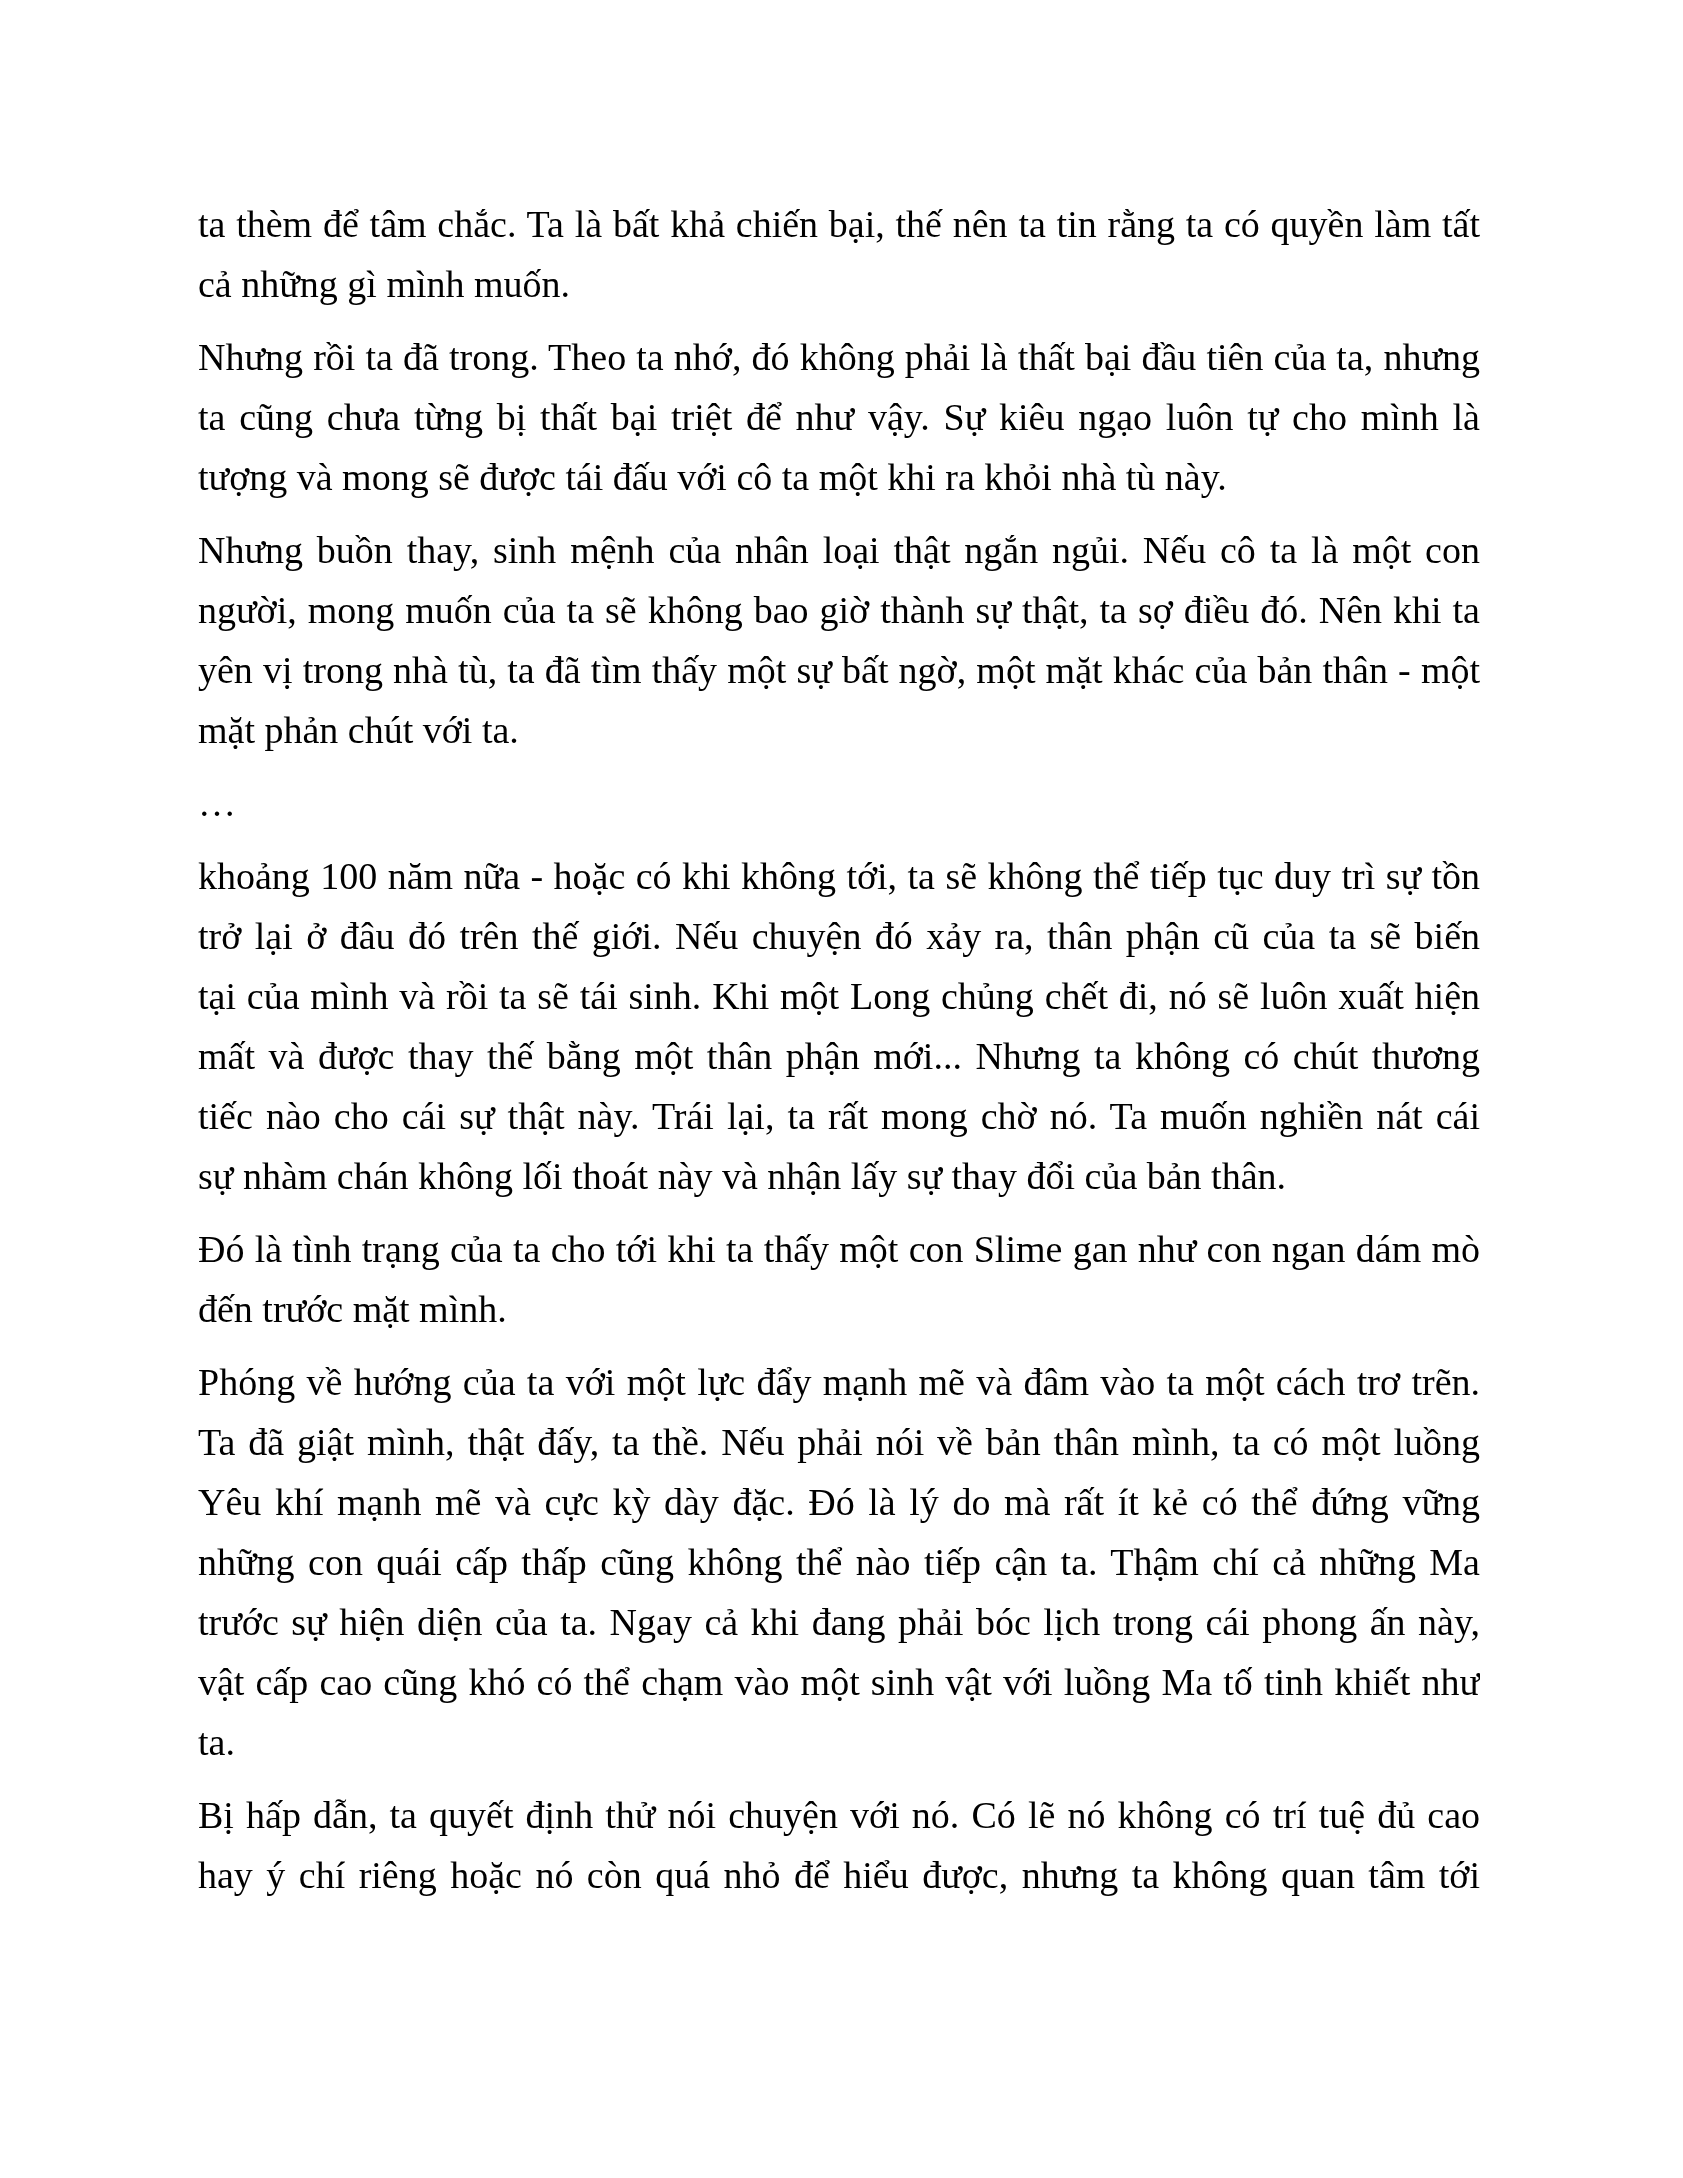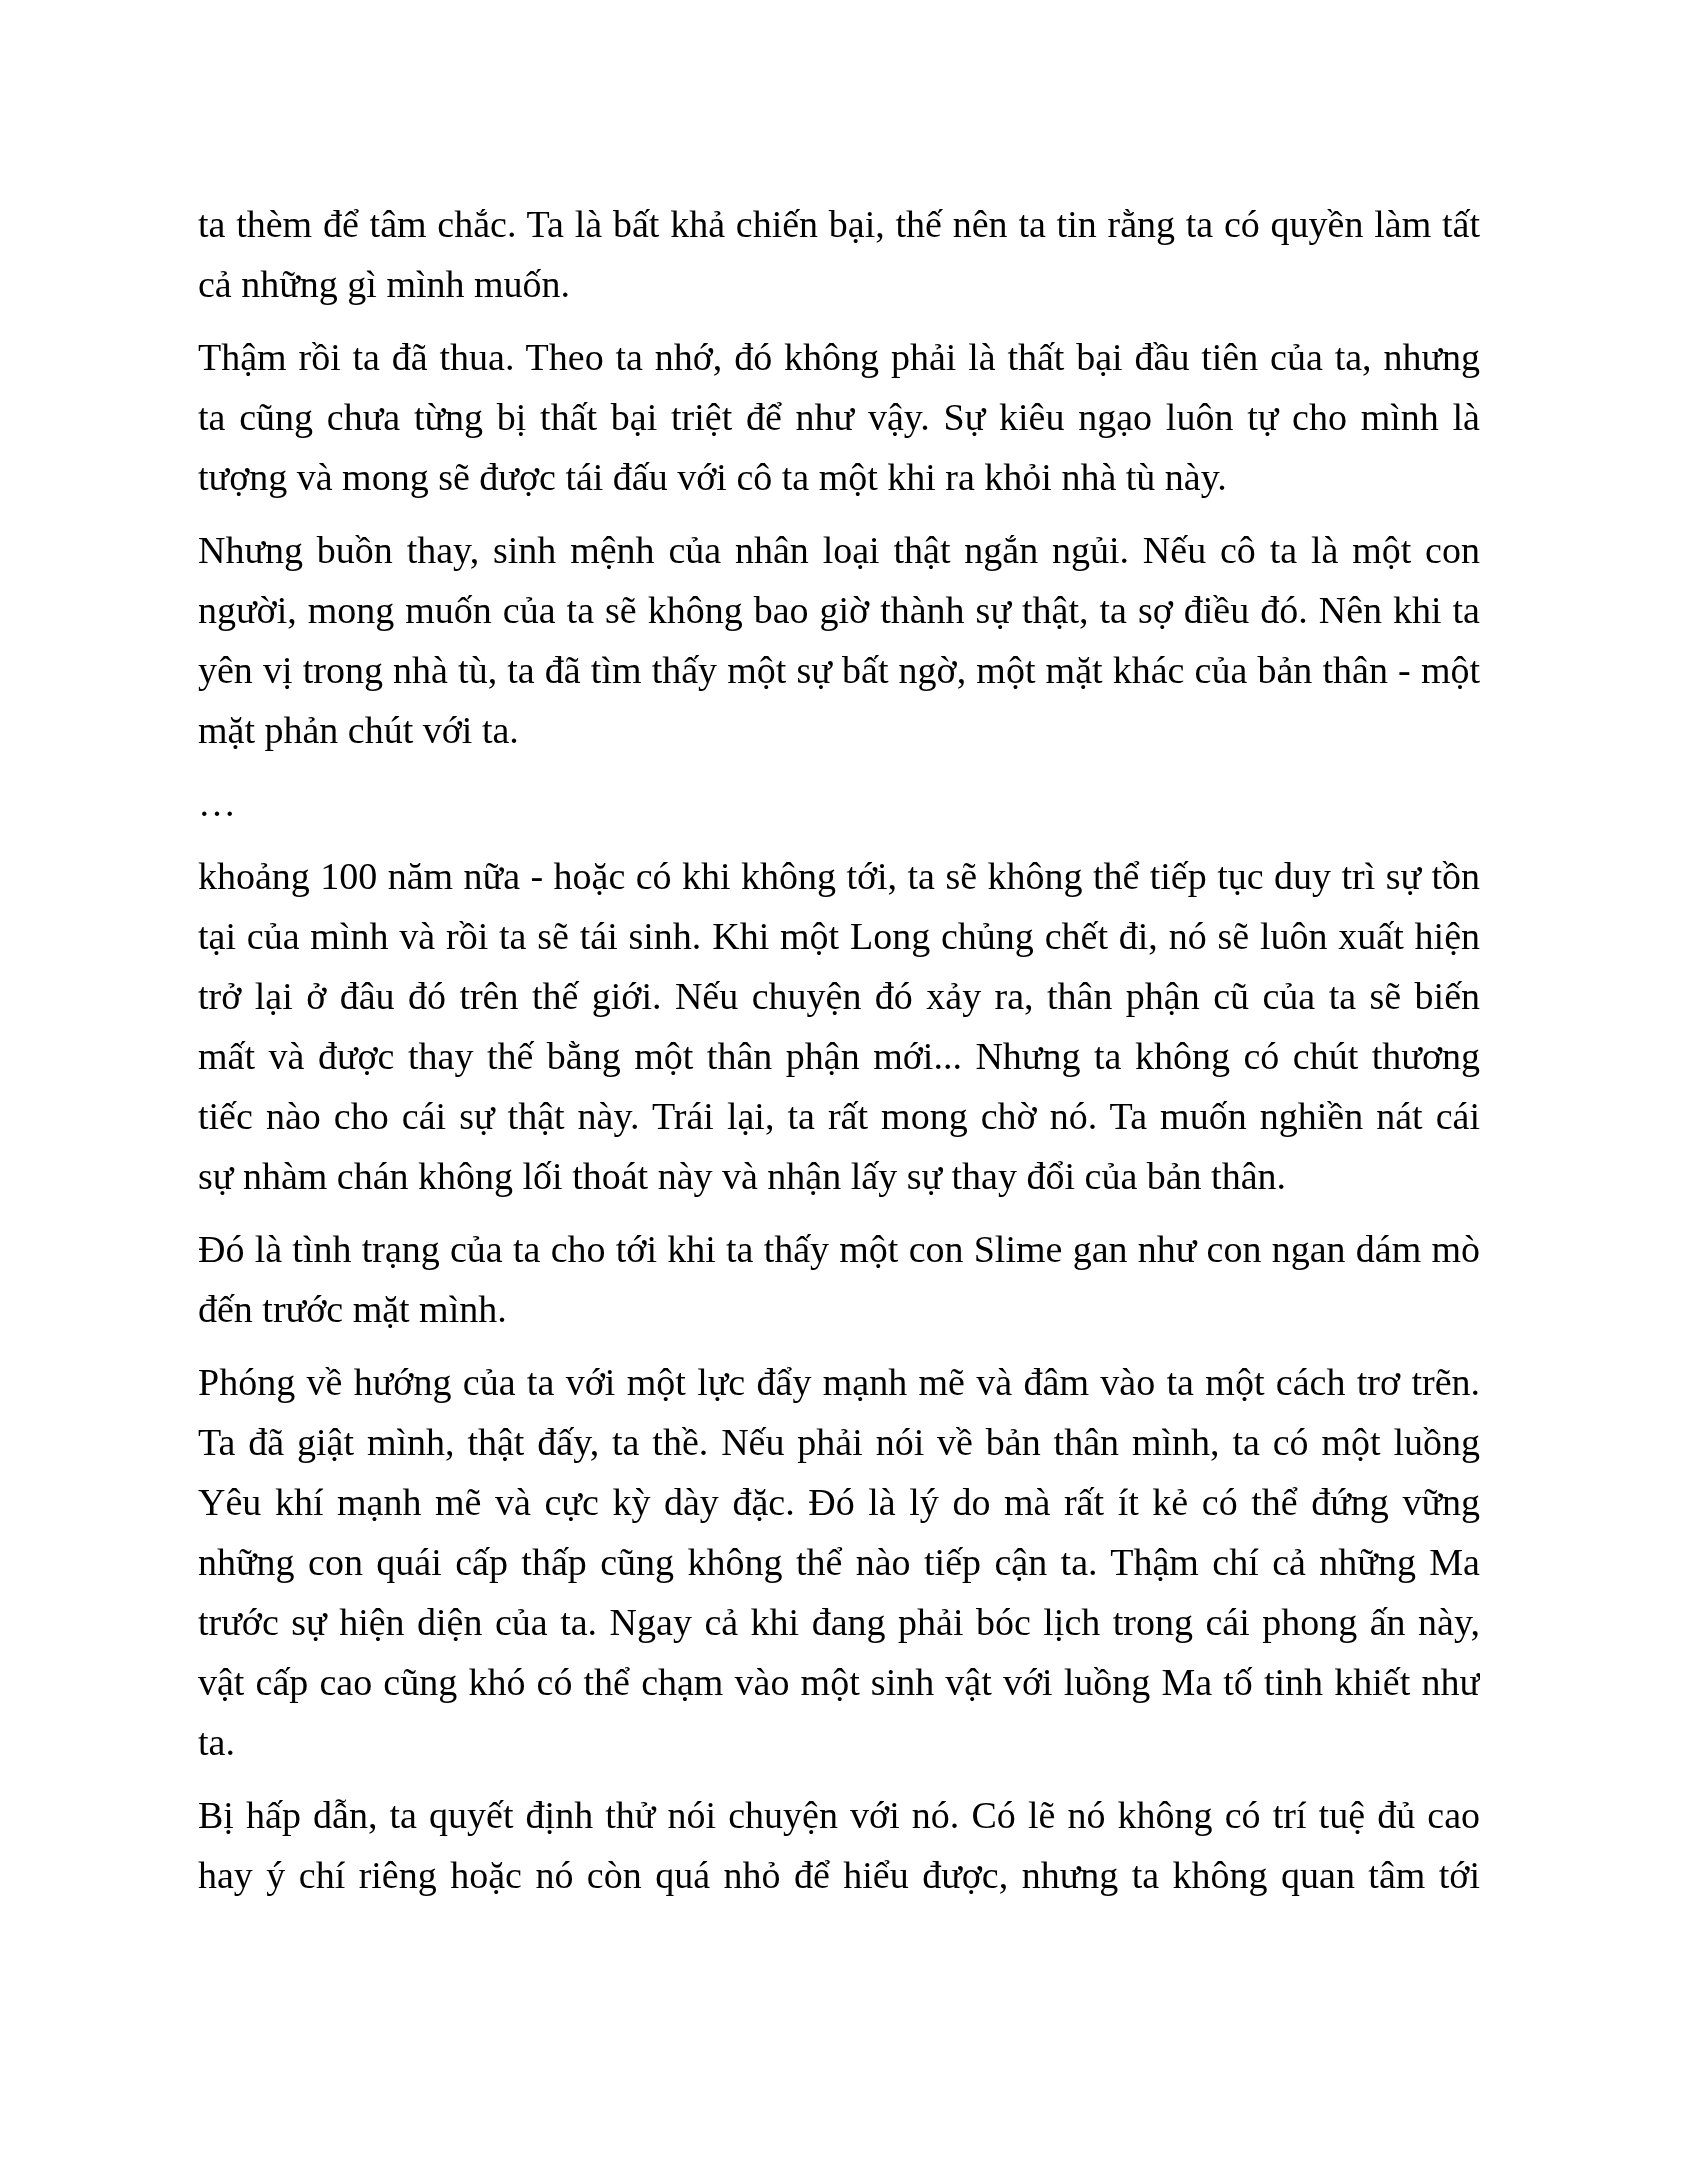--- a/index.html
+++ b/index.html
@@ -39,37 +39,37 @@
 </head>
 <body style="background: rgb(255, 255, 255);">
 
 <div class="page">
   <div style="color: rgb(0, 0, 0);">
       <div class="para">
         <div class="line">ta thèm để tâm chắc. Ta là bất khả chiến bại, thế nên ta tin rằng ta có quyền làm tất</div>
         <div class="line last">cả những gì mình muốn.</div>
       </div>
       <div class="para">
-        <div class="line">Thậm rồi ta đã thua. Theo ta nhớ, đó không phải là thất bại đầu tiên của ta, nhưng</div>
+        <div class="line">Nhưng rồi ta đã trong. Theo ta nhớ, đó không phải là thất bại đầu tiên của ta, nhưng</div>
         <div class="line">ta cũng chưa từng bị thất bại triệt để như vậy. Sự kiêu ngạo luôn tự cho mình là</div>
         <div class="line last">tượng và mong sẽ được tái đấu với cô ta một khi ra khỏi nhà tù này.</div>
       </div>
       <div class="para">
         <div class="line">Nhưng buồn thay, sinh mệnh của nhân loại thật ngắn ngủi. Nếu cô ta là một con</div>
         <div class="line">người, mong muốn của ta sẽ không bao giờ thành sự thật, ta sợ điều đó. Nên khi ta</div>
         <div class="line">yên vị trong nhà tù, ta đã tìm thấy một sự bất ngờ, một mặt khác của bản thân - một</div>
         <div class="line last">mặt phản chút với ta.</div>
       </div>
       <div class="para">
         <div class="line last">…</div>
       </div>
       <div class="para">
         <div class="line">khoảng 100 năm nữa - hoặc có khi không tới, ta sẽ không thể tiếp tục duy trì sự tồn</div>
+        <div class="line">trở lại ở đâu đó trên thế giới. Nếu chuyện đó xảy ra, thân phận cũ của ta sẽ biến</div>
         <div class="line">tại của mình và rồi ta sẽ tái sinh. Khi một Long chủng chết đi, nó sẽ luôn xuất hiện</div>
-        <div class="line">trở lại ở đâu đó trên thế giới. Nếu chuyện đó xảy ra, thân phận cũ của ta sẽ biến</div>
         <div class="line">mất và được thay thế bằng một thân phận mới... Nhưng ta không có chút thương</div>
         <div class="line">tiếc nào cho cái sự thật này. Trái lại, ta rất mong chờ nó. Ta muốn nghiền nát cái</div>
         <div class="line last">sự nhàm chán không lối thoát này và nhận lấy sự thay đổi của bản thân.</div>
       </div>
       <div class="para">
         <div class="line">Đó là tình trạng của ta cho tới khi ta thấy một con Slime gan như con ngan dám mò</div>
         <div class="line last">đến trước mặt mình.</div>
       </div>
       <div class="para">
         <div class="line">Phóng về hướng của ta với một lực đẩy mạnh mẽ và đâm vào ta một cách trơ trẽn.</div>

